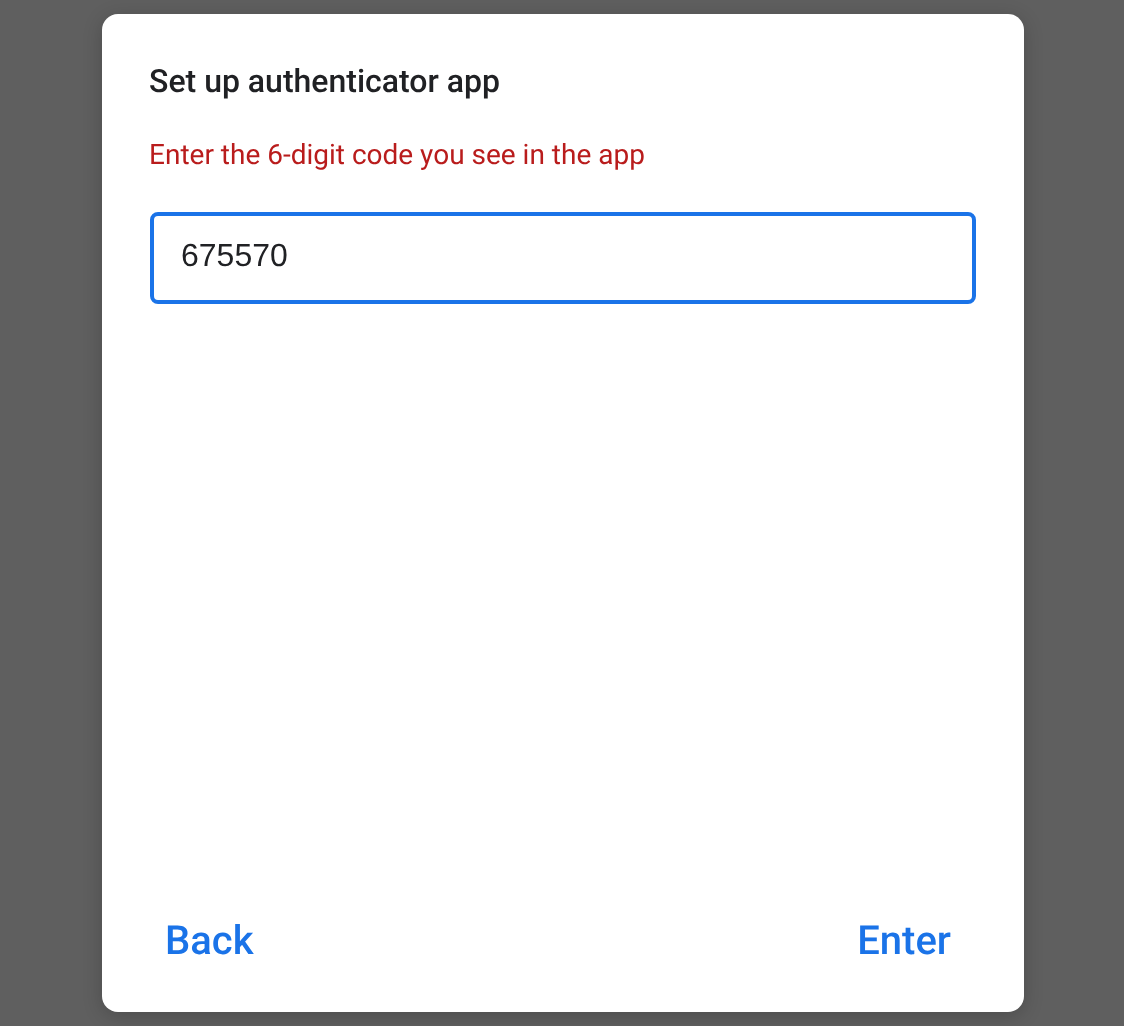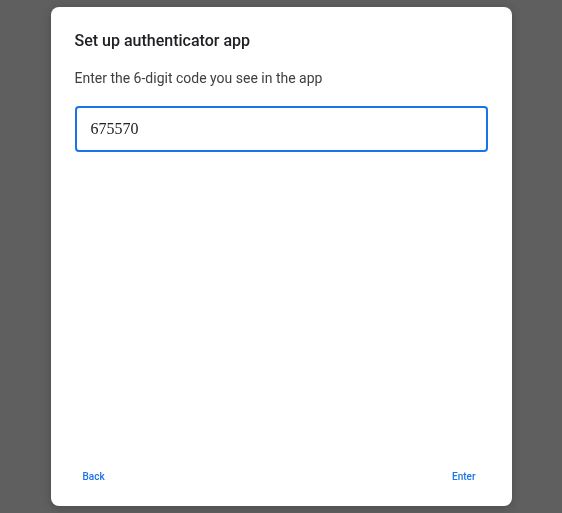--- a/index.html
+++ b/index.html
@@ -27,50 +27,50 @@
       box-shadow: 0 2px 10px rgba(0,0,0,0.2);
     }
     .dialog-title {
       font-size: 16px;
       font-weight: 500;
       color: #202124;
       margin-bottom: 20px;
     }
     .dialog-instruction {
       font-size: 14px;
-      color: #404040;
+      color: #b91c1c;
       margin-bottom: 20px;
     }
     .code-input {
       width: 100%;
       height: 46px;
       border: 2px solid #1a73e8;
       border-radius: 4px;
       padding: 16px 14px;
       font-size: 16px;
       color: #202124;
       outline: none;
-      font-family: Liberation Serif, serif;
+      font-family: Liberation Sans, sans-serif;
     }
     .spacer {
       flex: 1;
     }
     .button-row {
       display: flex;
       align-items: center;
       padding: 8px 0 0 0;
     }
     .button-row .gap {
       flex: 1;
     }
     .btn {
       background: none;
       border: none;
       font-family: inherit;
-      font-size: 10px;
+      font-size: 20px;
       font-weight: 500;
       color: #1a73e8;
       cursor: pointer;
       padding: 8px 12px;
       border-radius: 4px;
     }
     .btn.back {
       padding-left: 8px;
     }
   </style>

